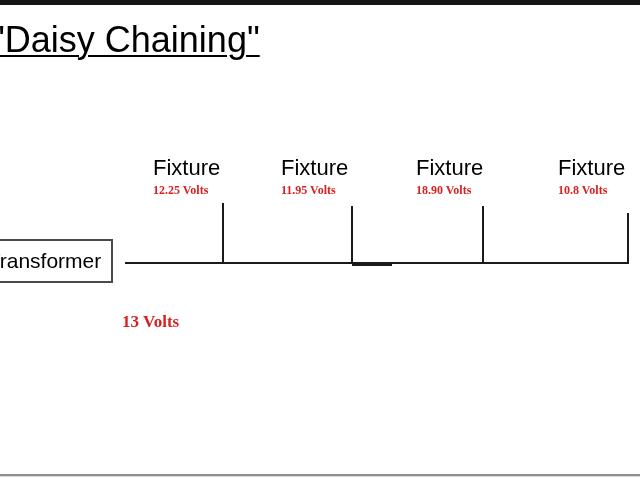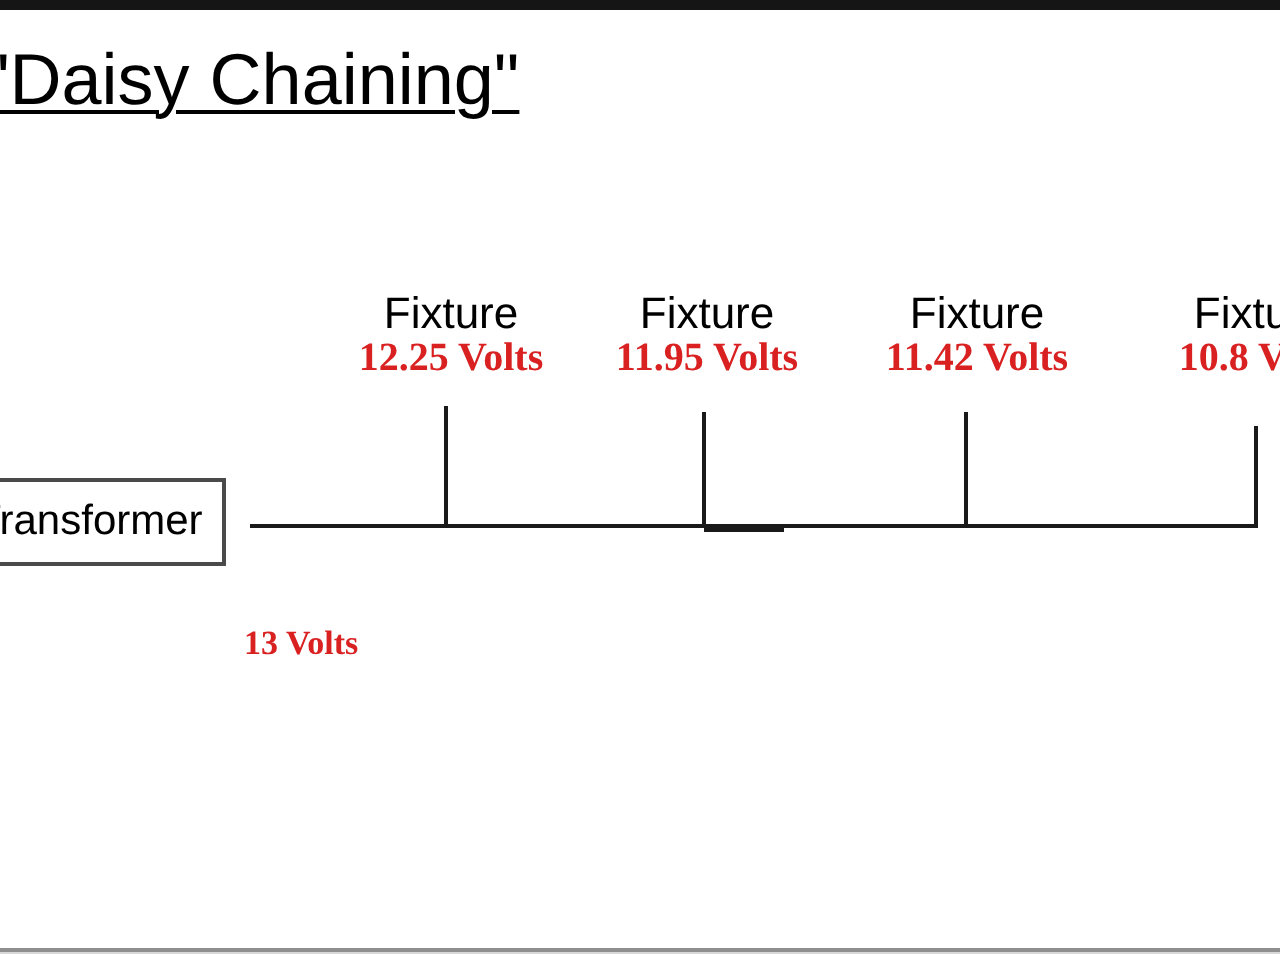--- a/index.html
+++ b/index.html
@@ -54,35 +54,34 @@
   }
   .wire { position: absolute; background: var(--wire, #1a1a1a); }
   .wire.main      { left: 125px; top: 262px; width: 504px; height: 2px; }
   .wire.overlap   { left: 352px; top: 264px; width: 40px;  height: 2px; }
   .wire.drop-1    { left: 222px; top: 203px; width: 2px; height: 61px; }
   .wire.drop-2    { left: 351px; top: 206px; width: 2px; height: 58px; }
   .wire.drop-3    { left: 482px; top: 206px; width: 2px; height: 58px; }
   .wire.drop-4    { left: 627px; top: 213px; width: 2px; height: 51px; }
   .fixture {
     position: absolute;
-    top: 145px;
+    top: 156px;
     width: 145px;
-    text-align: center;
   }
   .fixture .fixture-label {
     font-size: 22px;
     line-height: 24px;
     color: #000;
     white-space: nowrap;
   }
   .fixture .fixture-voltage {
     margin-top: 2px;
     font-family: "Liberation Serif", serif;
     font-weight: bold;
-    font-size: 20px;
+    font-size: 12px;
     line-height: 17px;
     color: var(--voltage-text, #d92121);
     white-space: nowrap;
   }
   .fixture.f1 { left: 153px; }
   .fixture.f2 { left: 281px; }
   .fixture.f3 { left: 416px; }
   .fixture.f4 { left: 558px; }
   .source-voltage {
     position: absolute;
@@ -107,21 +106,21 @@
   <div class="fixture f1">
     <div class="fixture-label">Fixture</div>
     <div class="fixture-voltage">12.25 Volts</div>
   </div>
   <div class="fixture f2">
     <div class="fixture-label">Fixture</div>
     <div class="fixture-voltage">11.95 Volts</div>
   </div>
   <div class="fixture f3">
     <div class="fixture-label">Fixture</div>
-    <div class="fixture-voltage">11.42 Volts</div>
+    <div class="fixture-voltage">18.90 Volts</div>
   </div>
   <div class="fixture f4">
     <div class="fixture-label">Fixture</div>
     <div class="fixture-voltage">10.8 Volts</div>
   </div>
 
   <div class="wire drop-1"></div>
   <div class="wire drop-2"></div>
   <div class="wire drop-3"></div>
   <div class="wire drop-4"></div>

